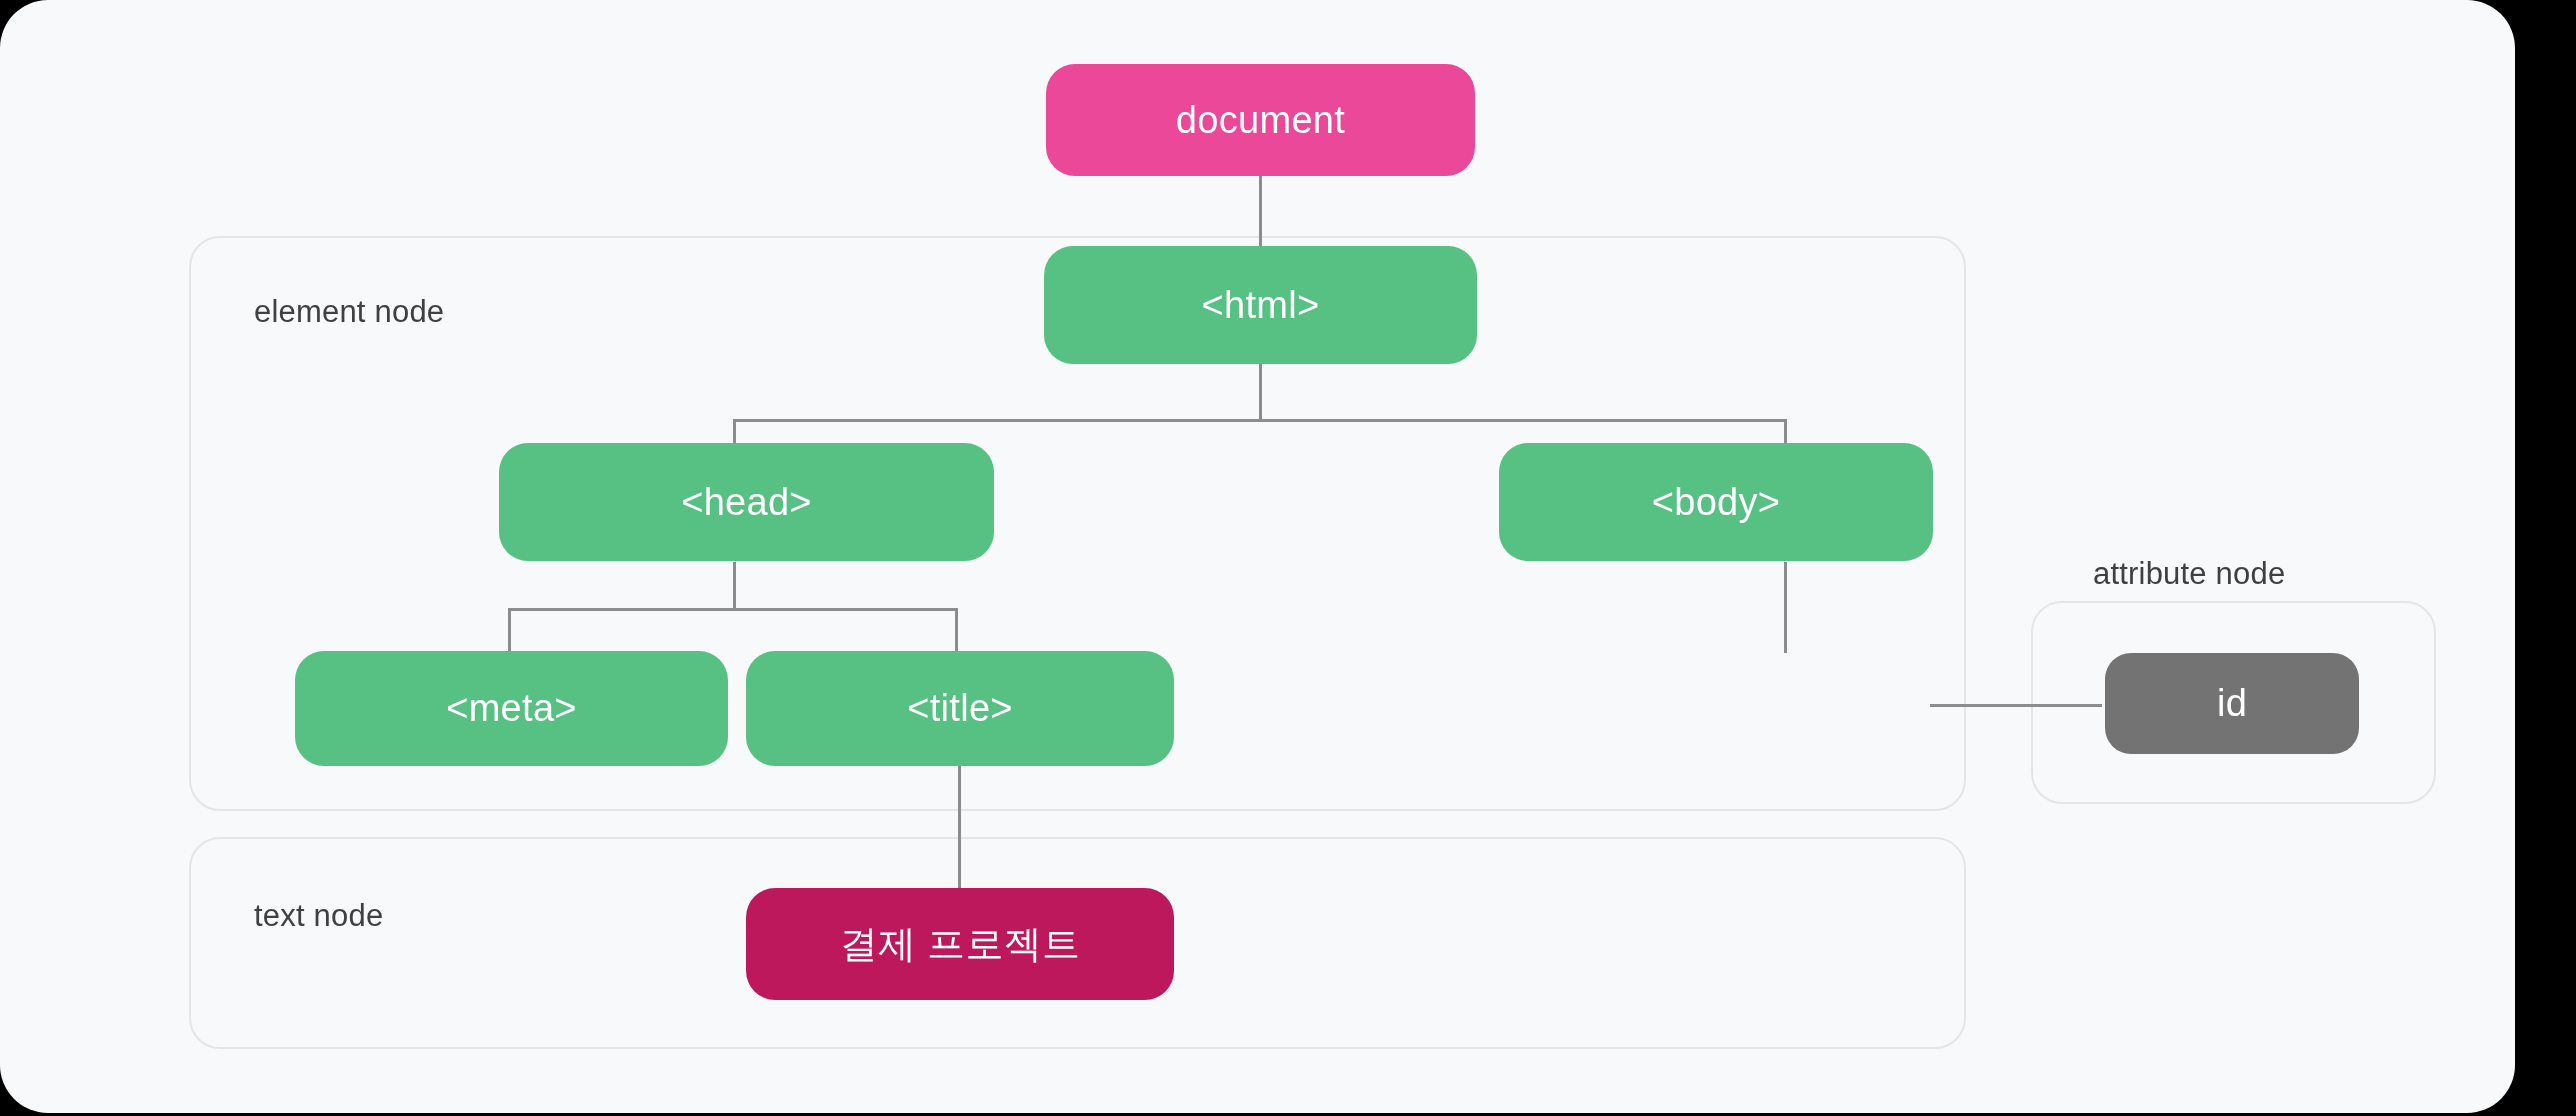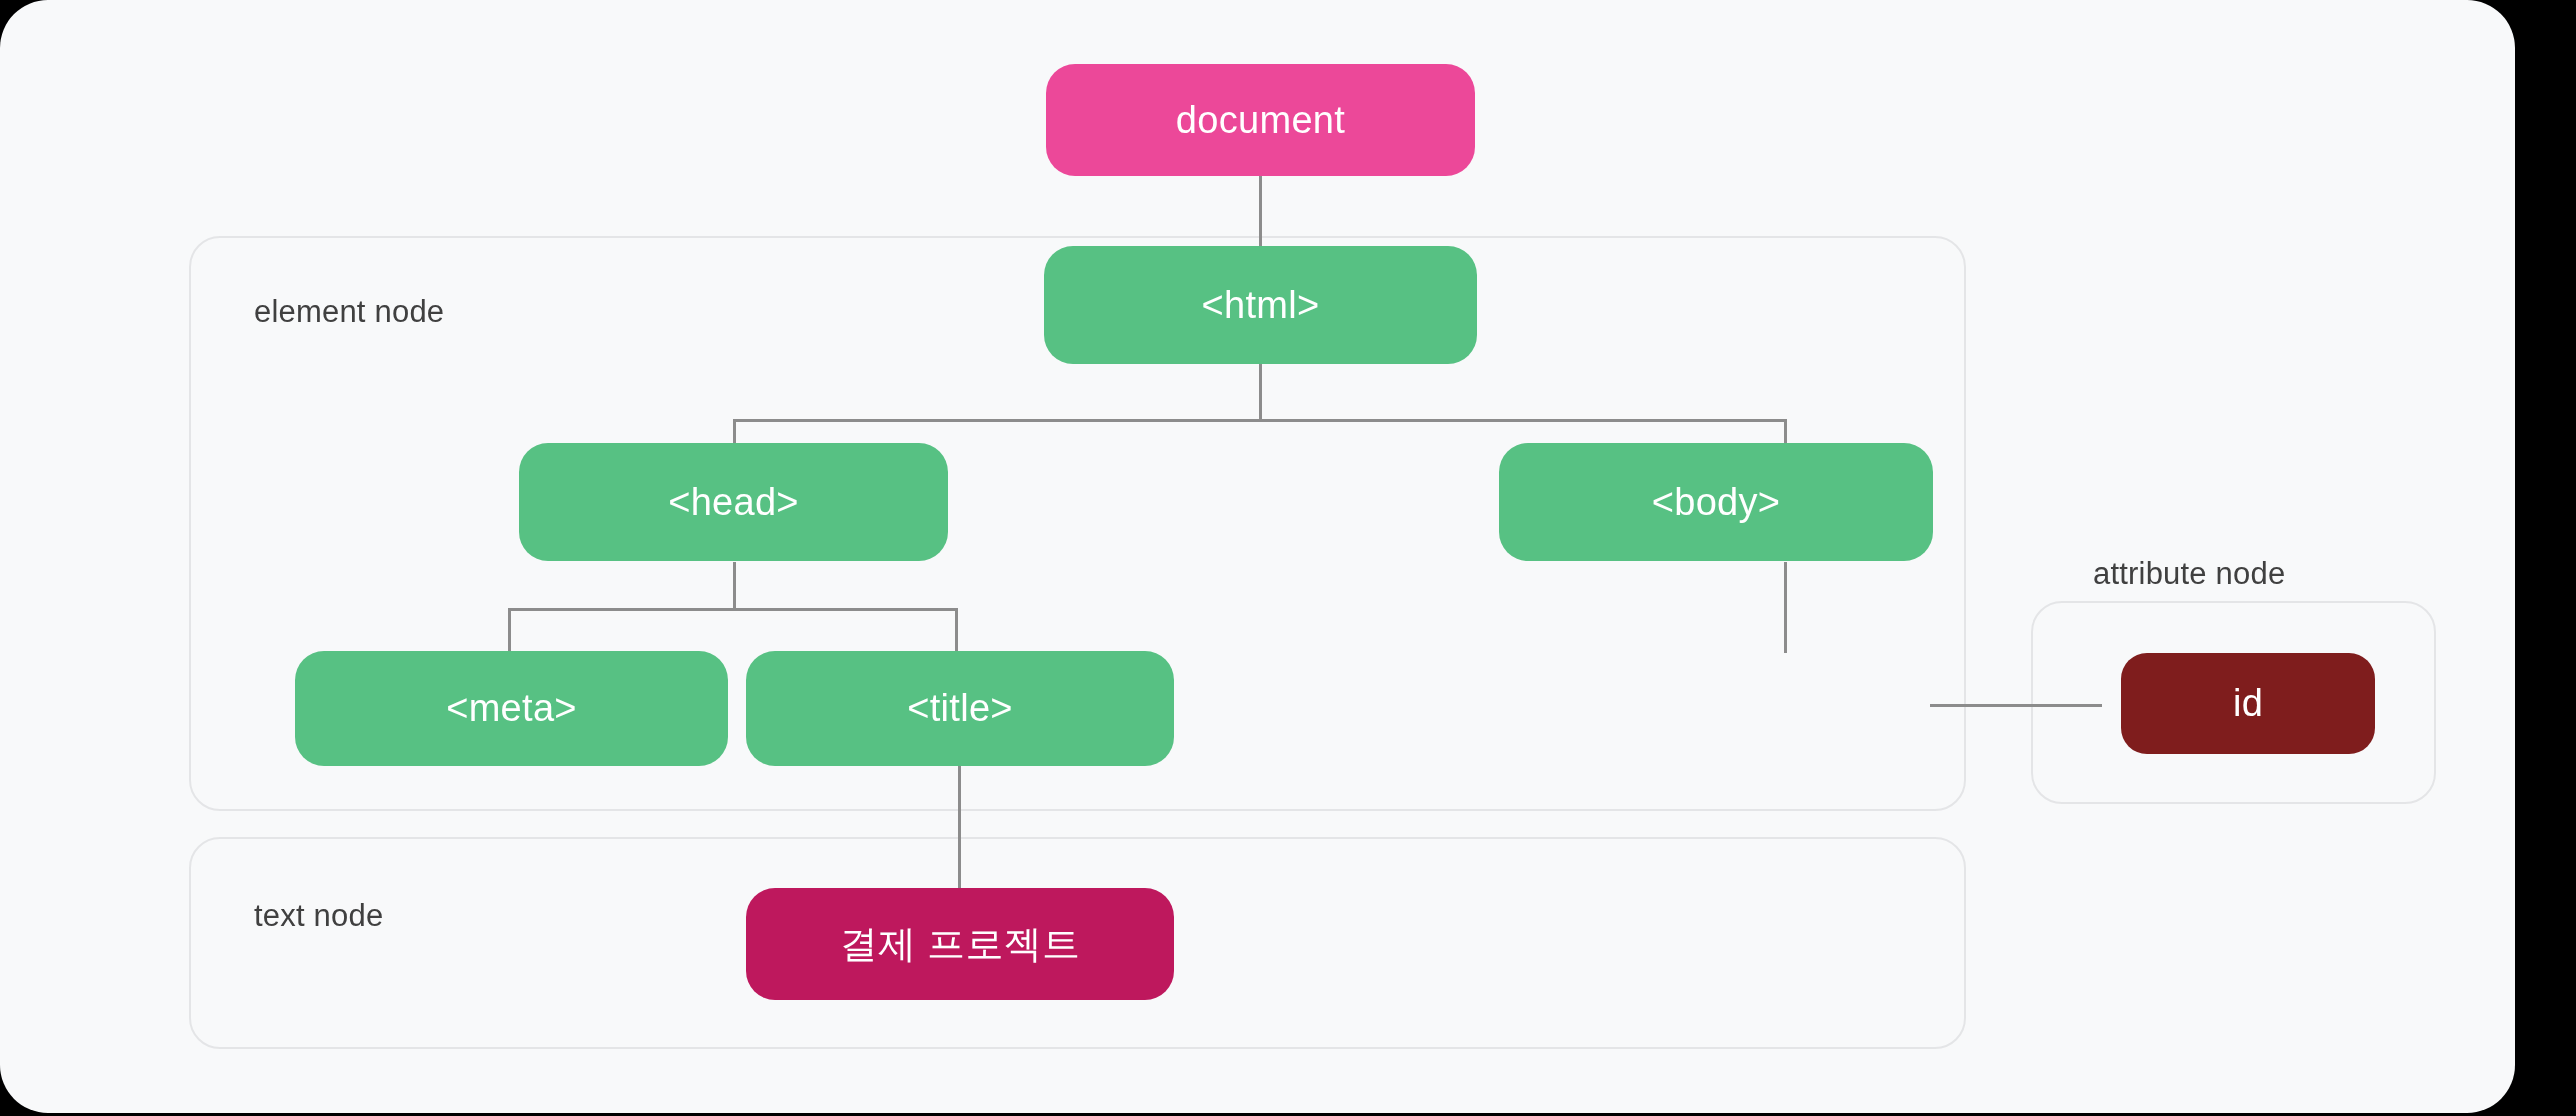--- a/index.html
+++ b/index.html
@@ -102,26 +102,26 @@
     align-items: center;
     justify-content: center;
     color: #FFFFFF;
     font-size: 38px;
     letter-spacing: 0.3px;
     box-sizing: border-box;
     white-space: nowrap;
   }
   .node.blue   { background: #ec4899; }
   .node.green  { background: #57C183; }
-  .node.purple { background: #7f1d1d; margin-left: 16px; }
+  .node.purple { background: #737373; }
   .node.gray   { background: #be185d; }
 
   #node-document { left: 1046px; top: 64px;  width: 429px; height: 112px; }
   #node-html     { left: 1044px; top: 246px; width: 433px; height: 118px; }
-  #node-head     { left: 519px;  top: 443px; width: 429px; height: 118px; }
+  #node-head     { left: 499px;  top: 443px; width: 495px; height: 118px; }
   #node-body     { left: 1499px; top: 443px; width: 434px; height: 118px; }
   #node-meta     { left: 295px;  top: 651px; width: 433px; height: 115px; }
   #node-title    { left: 746px;  top: 651px; width: 428px; height: 115px; text-align: center; }
   #node-div      { left: 1499px; top: 653px; width: 434px; height: 115px; }
   #node-id       { left: 2105px; top: 653px; width: 254px; height: 101px; border-radius: 26px; }
   #node-textnode { left: 746px;  top: 888px; width: 428px; height: 112px; }
 </style>
 </head>
 <body>
 

